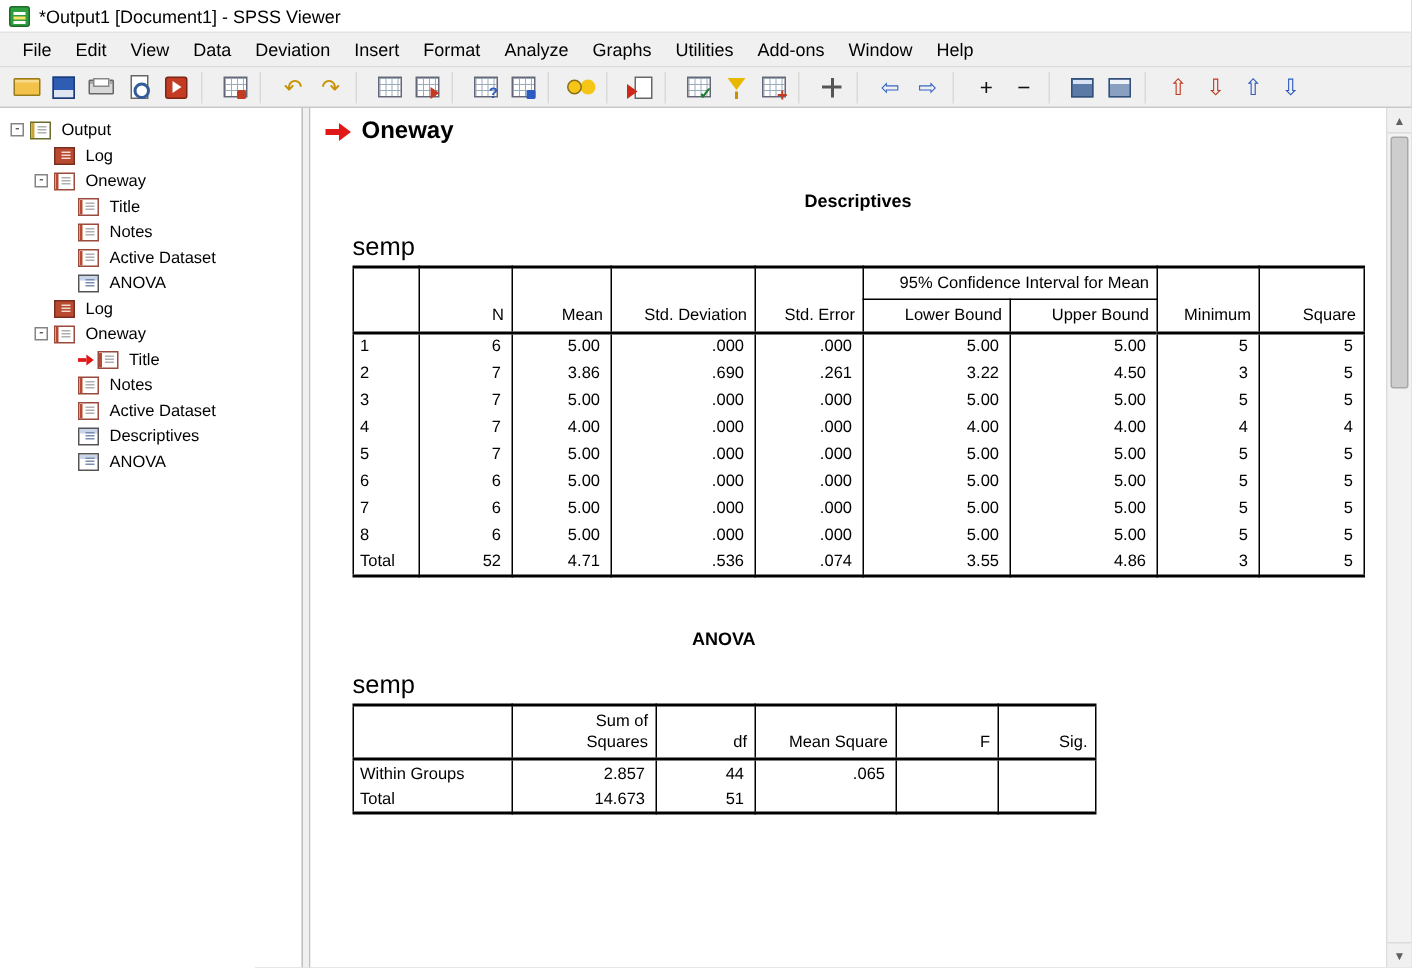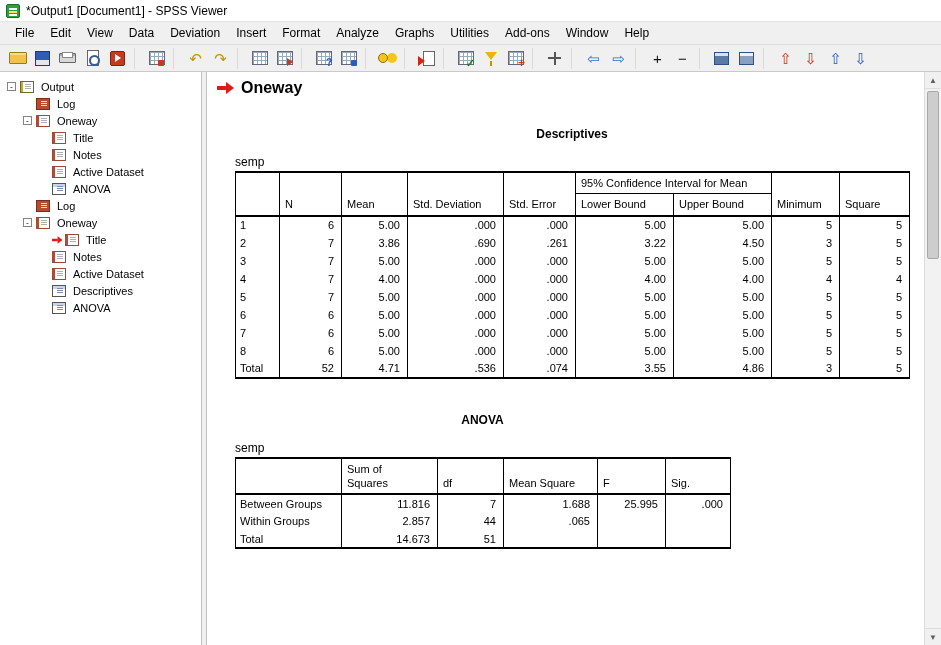--- a/index.html
+++ b/index.html
@@ -74,24 +74,24 @@
 
   
   .heading-row{display:flex;align-items:center;gap:6px;margin:7px 0 0 10px}
   .heading{font-size:16px;font-weight:bold}
   .dataset-line{margin:48px 0 0 28px;font-family:"Liberation Mono","DejaVu Sans Mono",monospace;font-size:12px;color:#111;white-space:nowrap}
   .redacted{filter:blur(1.4px);letter-spacing:-1px}
 
   .pivot-block{margin:30px 0 0 28px}
   .pivot-block.second{margin-top:34px}
   .pivot-title{font-size:12px;font-weight:bold;text-align:center;margin-bottom:14px}
-  .layer-label{font-size:12px;margin-bottom:2px}
+  .layer-label{font-size:17px;margin-bottom:2px}
   table.pivot{border-collapse:collapse;table-layout:fixed;font-size:11px;background:#fff;border:1px solid #000;border-top:2px solid #000;border-bottom:2px solid #000}
   .pivot th,.pivot td{border-left:1px solid #000;border-right:1px solid #000;font-weight:normal}
-  .pivot thead th{vertical-align:bottom;text-align:left;padding:3px 5px;border-bottom:2px solid #000;white-space:pre-line;line-height:1.3}
+  .pivot thead th{vertical-align:bottom;text-align:right;padding:3px 5px;border-bottom:2px solid #000;white-space:pre-line;line-height:1.3}
   .pivot th.cigroup{border-bottom:1px solid #000;vertical-align:middle}
   .pivot td{height:18px;padding:0 7px;vertical-align:middle}
   .pivot td.rl{text-align:left;padding-left:4px}
   .pivot td.nv{text-align:right}
 
   
   .vscroll{width:17px;background:#f2f2f2;border-left:1px solid #dcdcdc;display:flex;flex-direction:column}
   .sb-btn{height:17px;display:flex;align-items:center;justify-content:center;font-size:8px;color:#606060;background:#f0f0f0;border-bottom:1px solid #dcdcdc;flex:none}
   .sb-btn.bottom{border-bottom:none;border-top:1px solid #dcdcdc}
   .sb-thumb{height:168px;margin:2px;background:#cdcdcd;border:1px solid #a8a8a8;border-radius:2px;flex:none}
@@ -419,28 +419,20 @@
               <th>Sum of
 Squares</th>
               <th>df</th>
               <th>Mean Square</th>
               <th>F</th>
               <th>Sig.</th>
             </tr>
           </thead>
           <tbody>
               <tr>
-                <td class="rl">Between Groups</td>
-                <td class="nv">11.816</td>
-                <td class="nv">7</td>
-                <td class="nv">1.688</td>
-                <td class="nv">25.995</td>
-                <td class="nv">.000</td>
-              </tr>
-              <tr>
                 <td class="rl">Within Groups</td>
                 <td class="nv">2.857</td>
                 <td class="nv">44</td>
                 <td class="nv">.065</td>
                 <td class="nv"></td>
                 <td class="nv"></td>
               </tr>
               <tr>
                 <td class="rl">Total</td>
                 <td class="nv">14.673</td>

